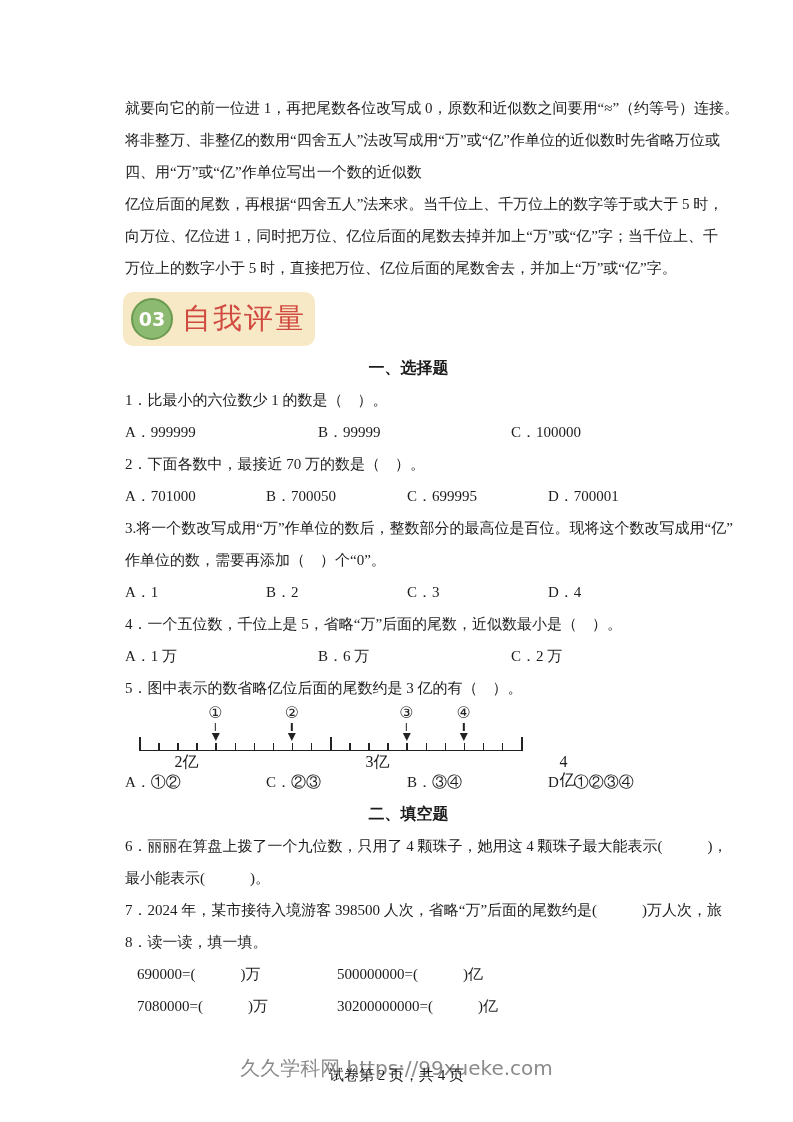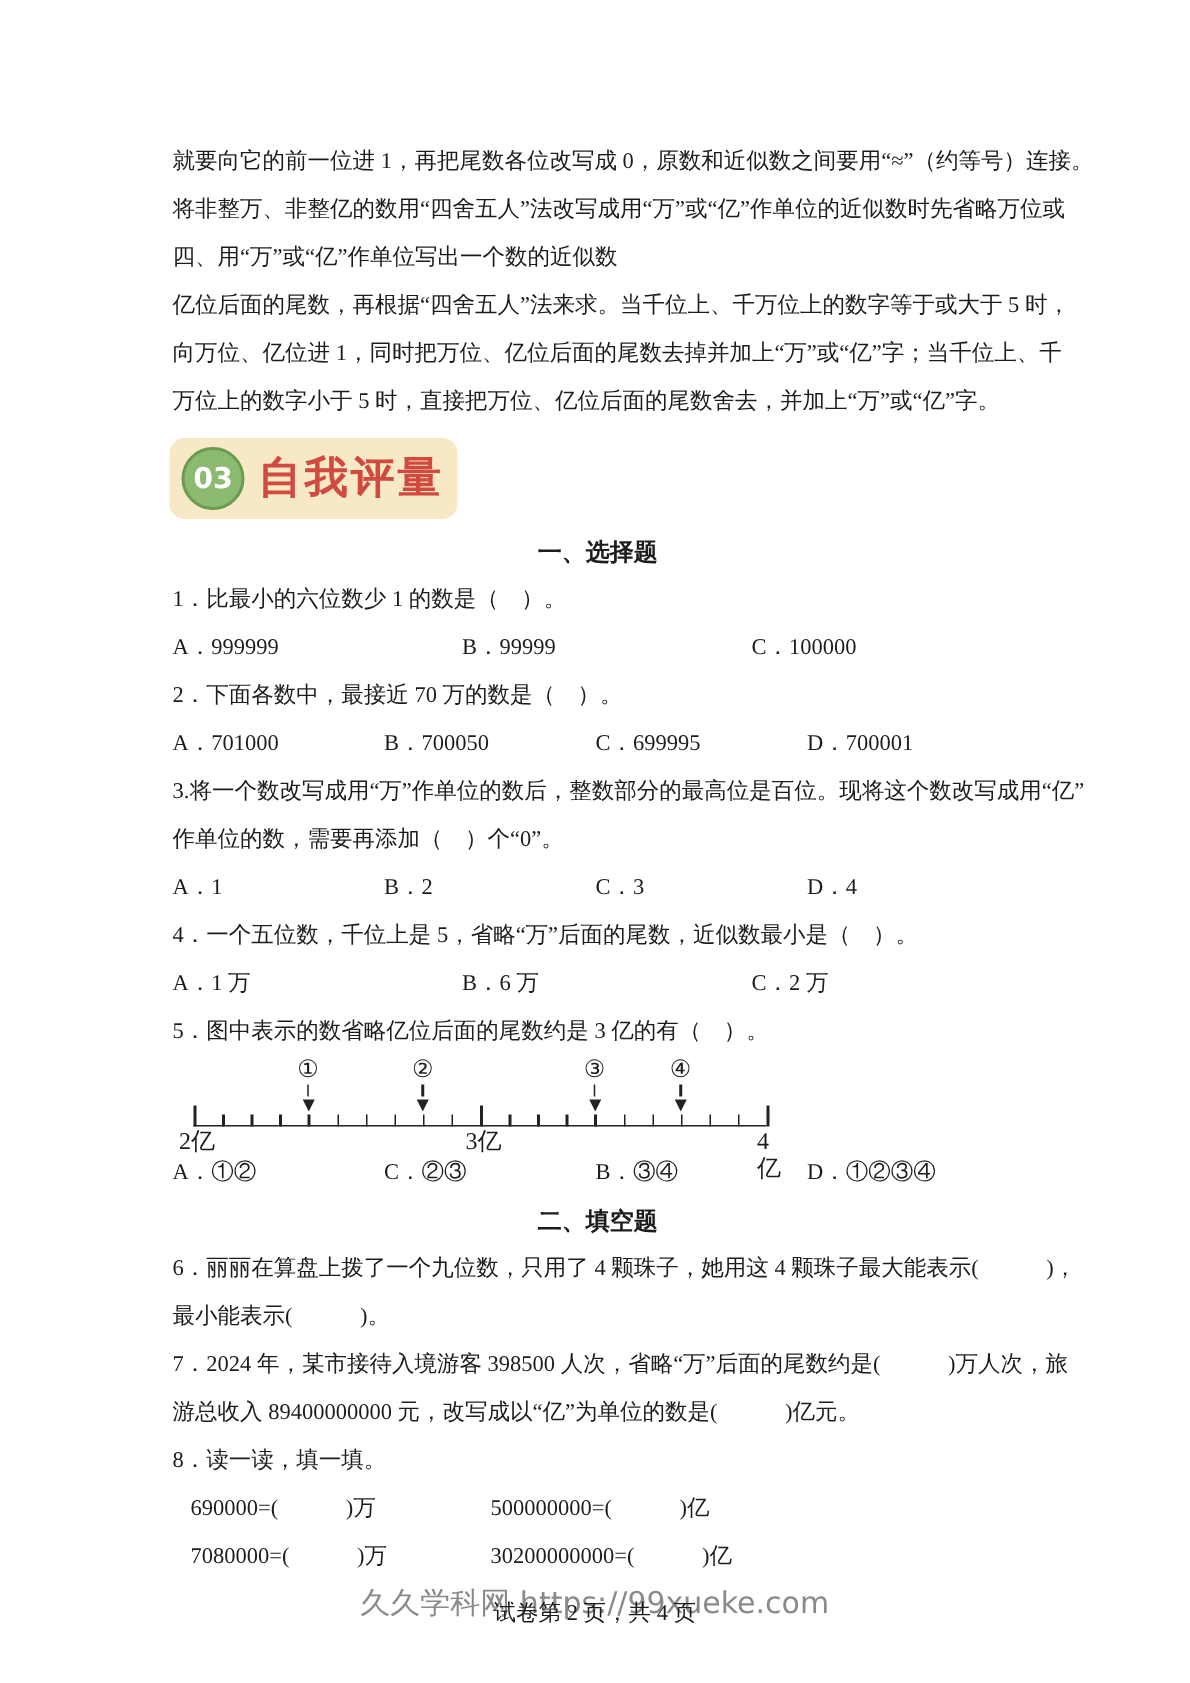--- a/index.html
+++ b/index.html
@@ -2,21 +2,21 @@
 <html><head>
 <meta charset="utf-8">
 <style>
   html,body{margin:0;padding:0;}
   body{
     width:793px;height:1122px;position:relative;overflow:hidden;
     background:#ffffff;color:#1c1c1c;
     font-family:"Liberation Serif","DejaVu Serif",serif;
   }
   .content{
-    position:absolute;top:92px;left:115px;width:567px;
+    position:absolute;top:92px;left:125px;width:567px;
   }
   .line{
     height:32px;line-height:32px;font-size:15px;white-space:nowrap;
   }
   .kp-heading{font-size:15px;}
   .section-heading{
     font-family:"DejaVu Sans","Liberation Sans",sans-serif;
     font-weight:bold;font-size:16px;height:32px;line-height:32px;text-align:center;
   }
   
@@ -27,21 +27,21 @@
   .banner-circle{
     width:42px;height:42px;border-radius:50%;margin-left:8px;
     display:flex;align-items:center;justify-content:center;
     font-family:"DejaVu Sans","Liberation Sans",sans-serif;
     font-weight:bold;font-size:19px;color:#ffffff;
     box-sizing:border-box;
     text-align:right;
   }
   .banner-title{
     font-family:"DejaVu Sans","Liberation Sans",sans-serif;
-    font-weight:bold;font-size:29px;letter-spacing:2px;margin-left:9px;
+    font-weight:normal;font-size:29px;letter-spacing:2px;margin-left:9px;
   }
   
   .opts{display:flex;height:32px;line-height:32px;font-size:15px;white-space:nowrap;}
   .opts .o3{width:193px;}
   .opts .o4{width:141px;}
   .opts .olast{width:auto;}
   
   .fillrow{display:flex;height:32px;line-height:32px;font-size:15px;white-space:nowrap;margin-left:12px;}
   .fillrow .c1{width:200px;}
   
@@ -61,21 +61,21 @@
   .nl-arrow-stem{width:1.5px;height:8px;background:#222;margin-top:1px;}
   .nl-axis{
     position:absolute;left:0;right:0;top:42px;height:0;
     border-top:1.5px solid #222;
   }
   .nl-tick{position:absolute;width:1.5px;background:#222;bottom:0;}
   .nl-tick.minor{height:8px;}
   .nl-tick.major{height:14px;}
   .nl-axis-label{
     position:absolute;top:45px;transform:translateX(-40%);
-    font-size:16px;line-height:18px;
+    font-size:16px;line-height:18px;margin-left:45px;
   }
   
   .watermark{
     position:absolute;top:1055px;left:50%;transform:translateX(-50%);
     font-family:"DejaVu Sans","Liberation Sans",sans-serif;
     font-size:20px;color:#8a8a8a;white-space:nowrap;z-index:1;
   }
   .footer-page{
     position:absolute;top:1066px;left:50%;transform:translateX(-50%);
     font-size:15px;color:#1c1c1c;white-space:nowrap;z-index:2;
@@ -188,21 +188,20 @@
     <span class="o4">B．③④</span>
     <span class="olast">D．①②③④</span>
   </div>
 
   <div class="section-heading">二、填空题</div>
 
   <div class="line">6．丽丽在算盘上拨了一个九位数，只用了 4 颗珠子，她用这 4 颗珠子最大能表示(　　　)，</div>
   <div class="line">最小能表示(　　　)。</div>
 
   <div class="line">7．2024 年，某市接待入境游客 398500 人次，省略“万”后面的尾数约是(　　　)万人次，旅</div>
-  <div class="line">游总收入 89400000000 元，改写成以“亿”为单位的数是(　　　)亿元。</div>
 
   <div class="line">8．读一读，填一填。</div>
   <div class="fillrow">
     <span class="c1">690000=(　　　)万</span>
     <span>500000000=(　　　)亿</span>
   </div>
   <div class="fillrow">
     <span class="c1">7080000=(　　　)万</span>
     <span>30200000000=(　　　)亿</span>
   </div>

